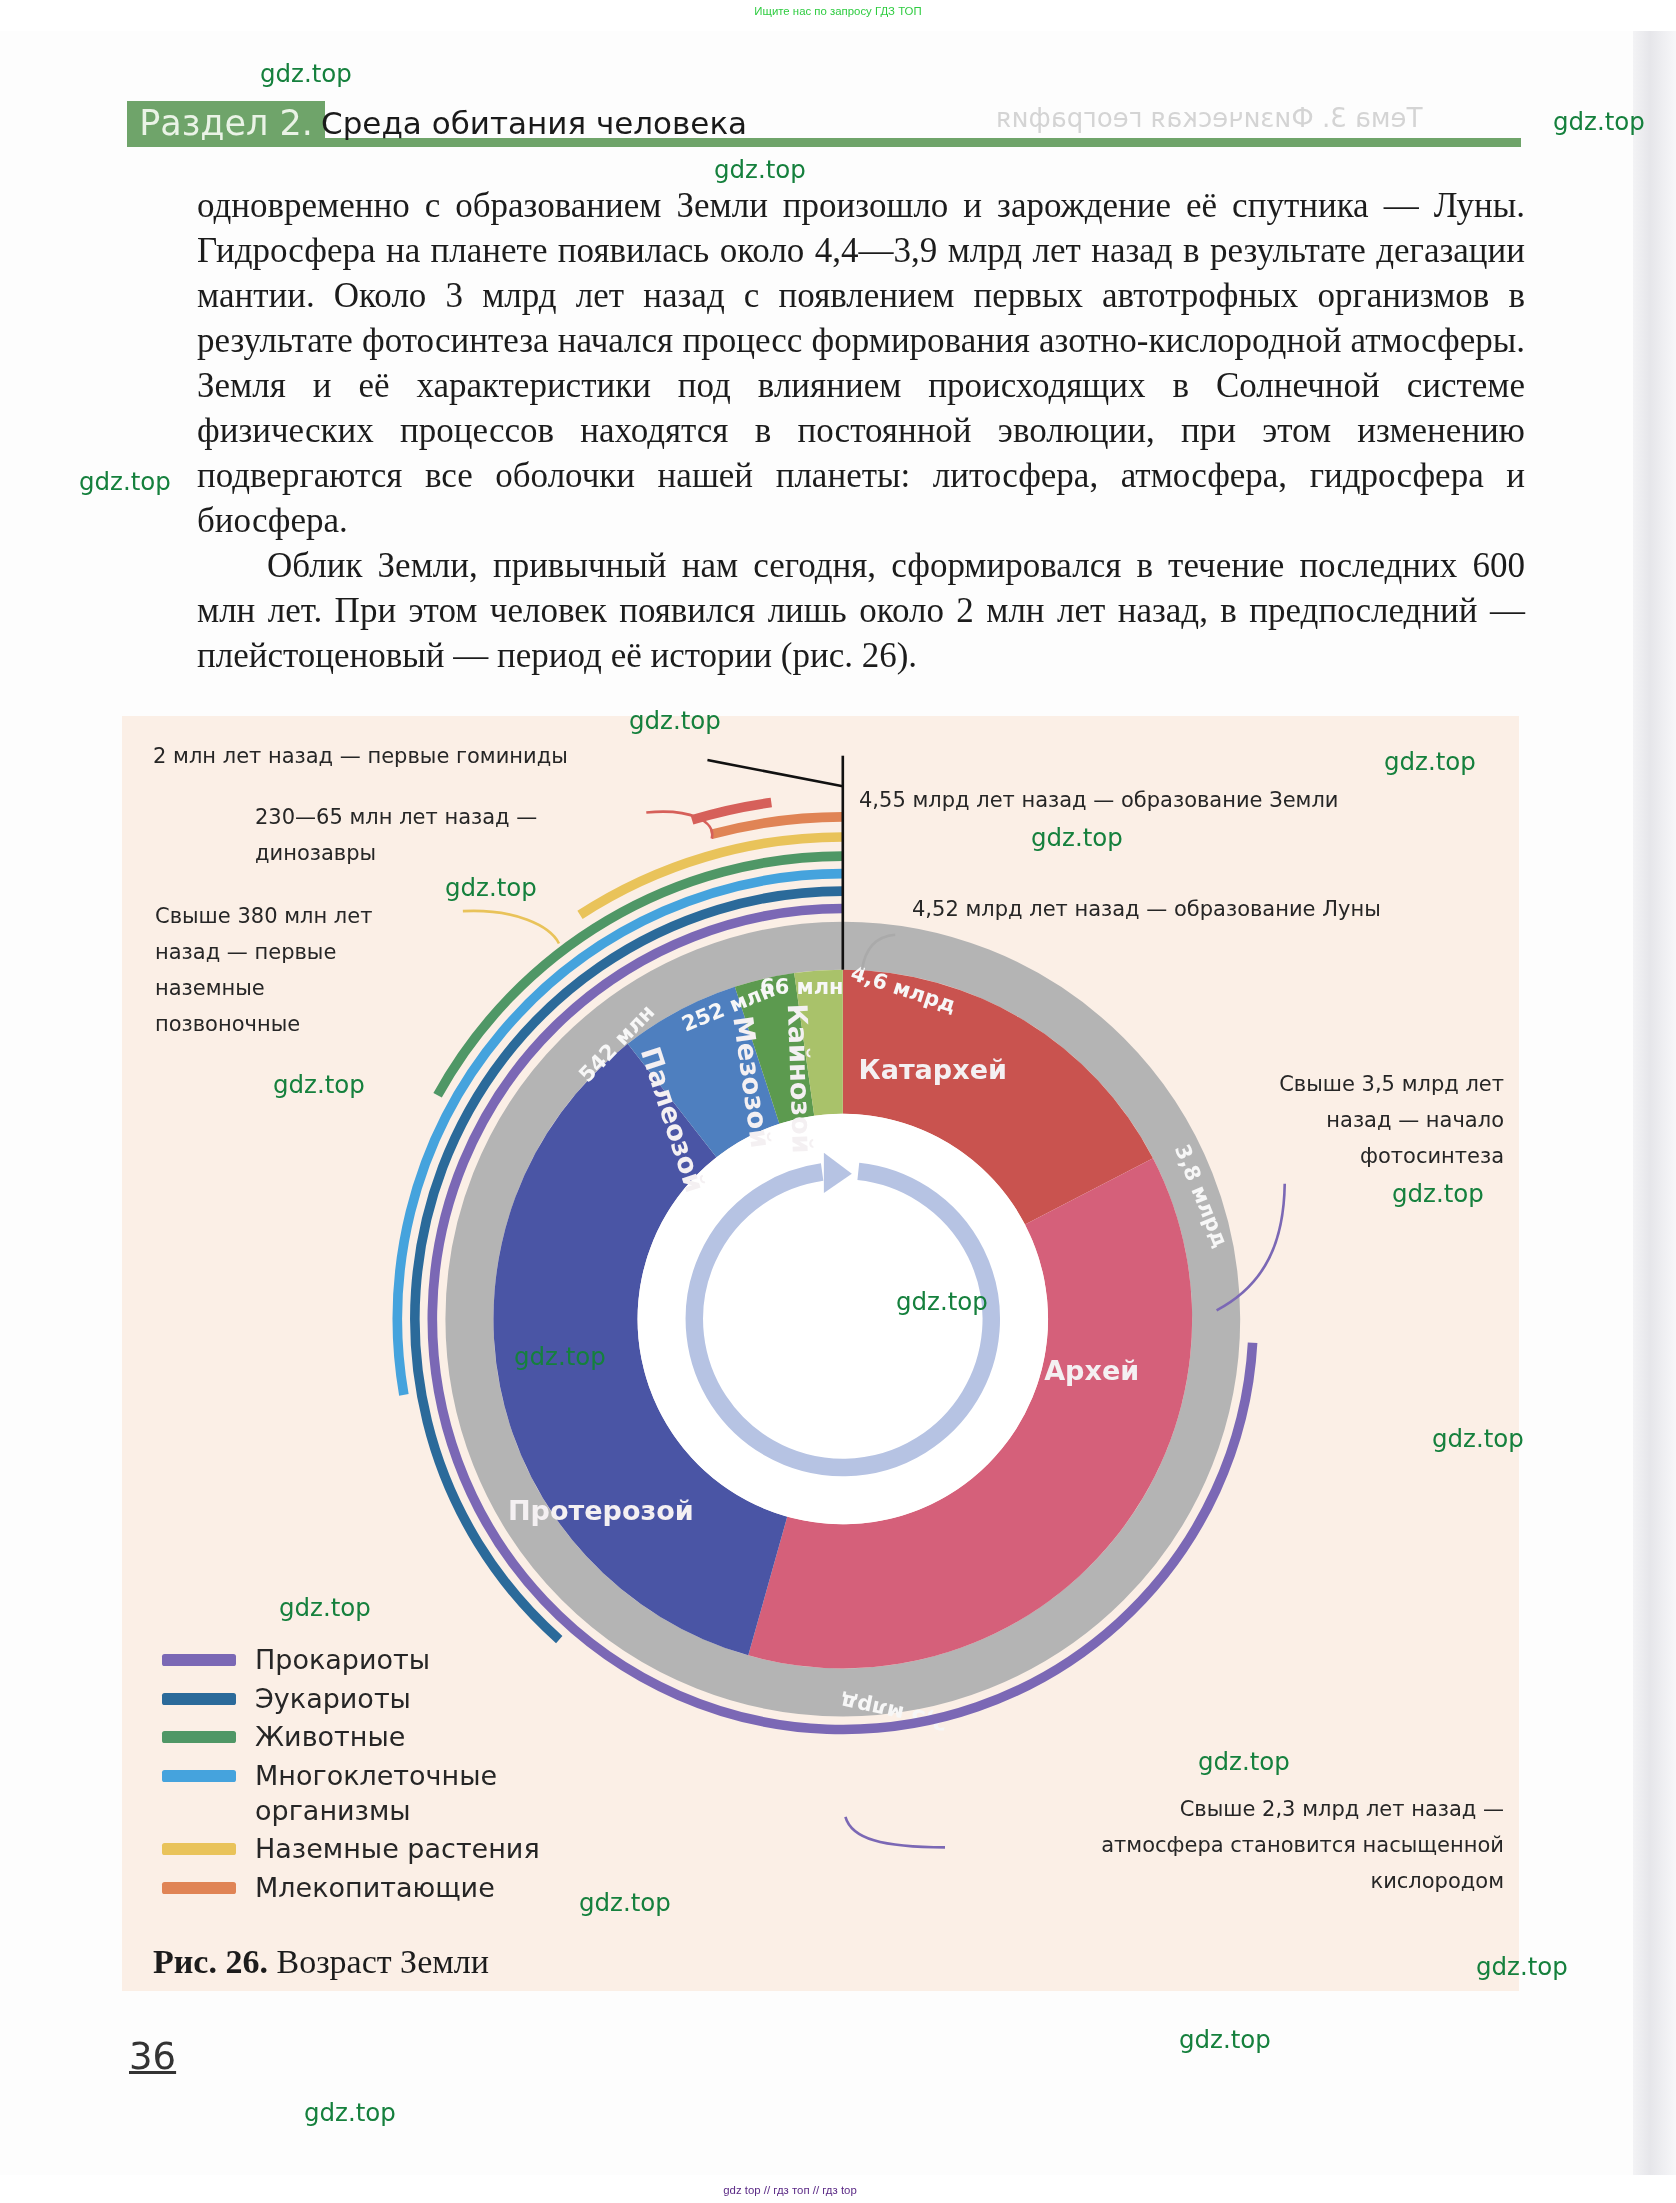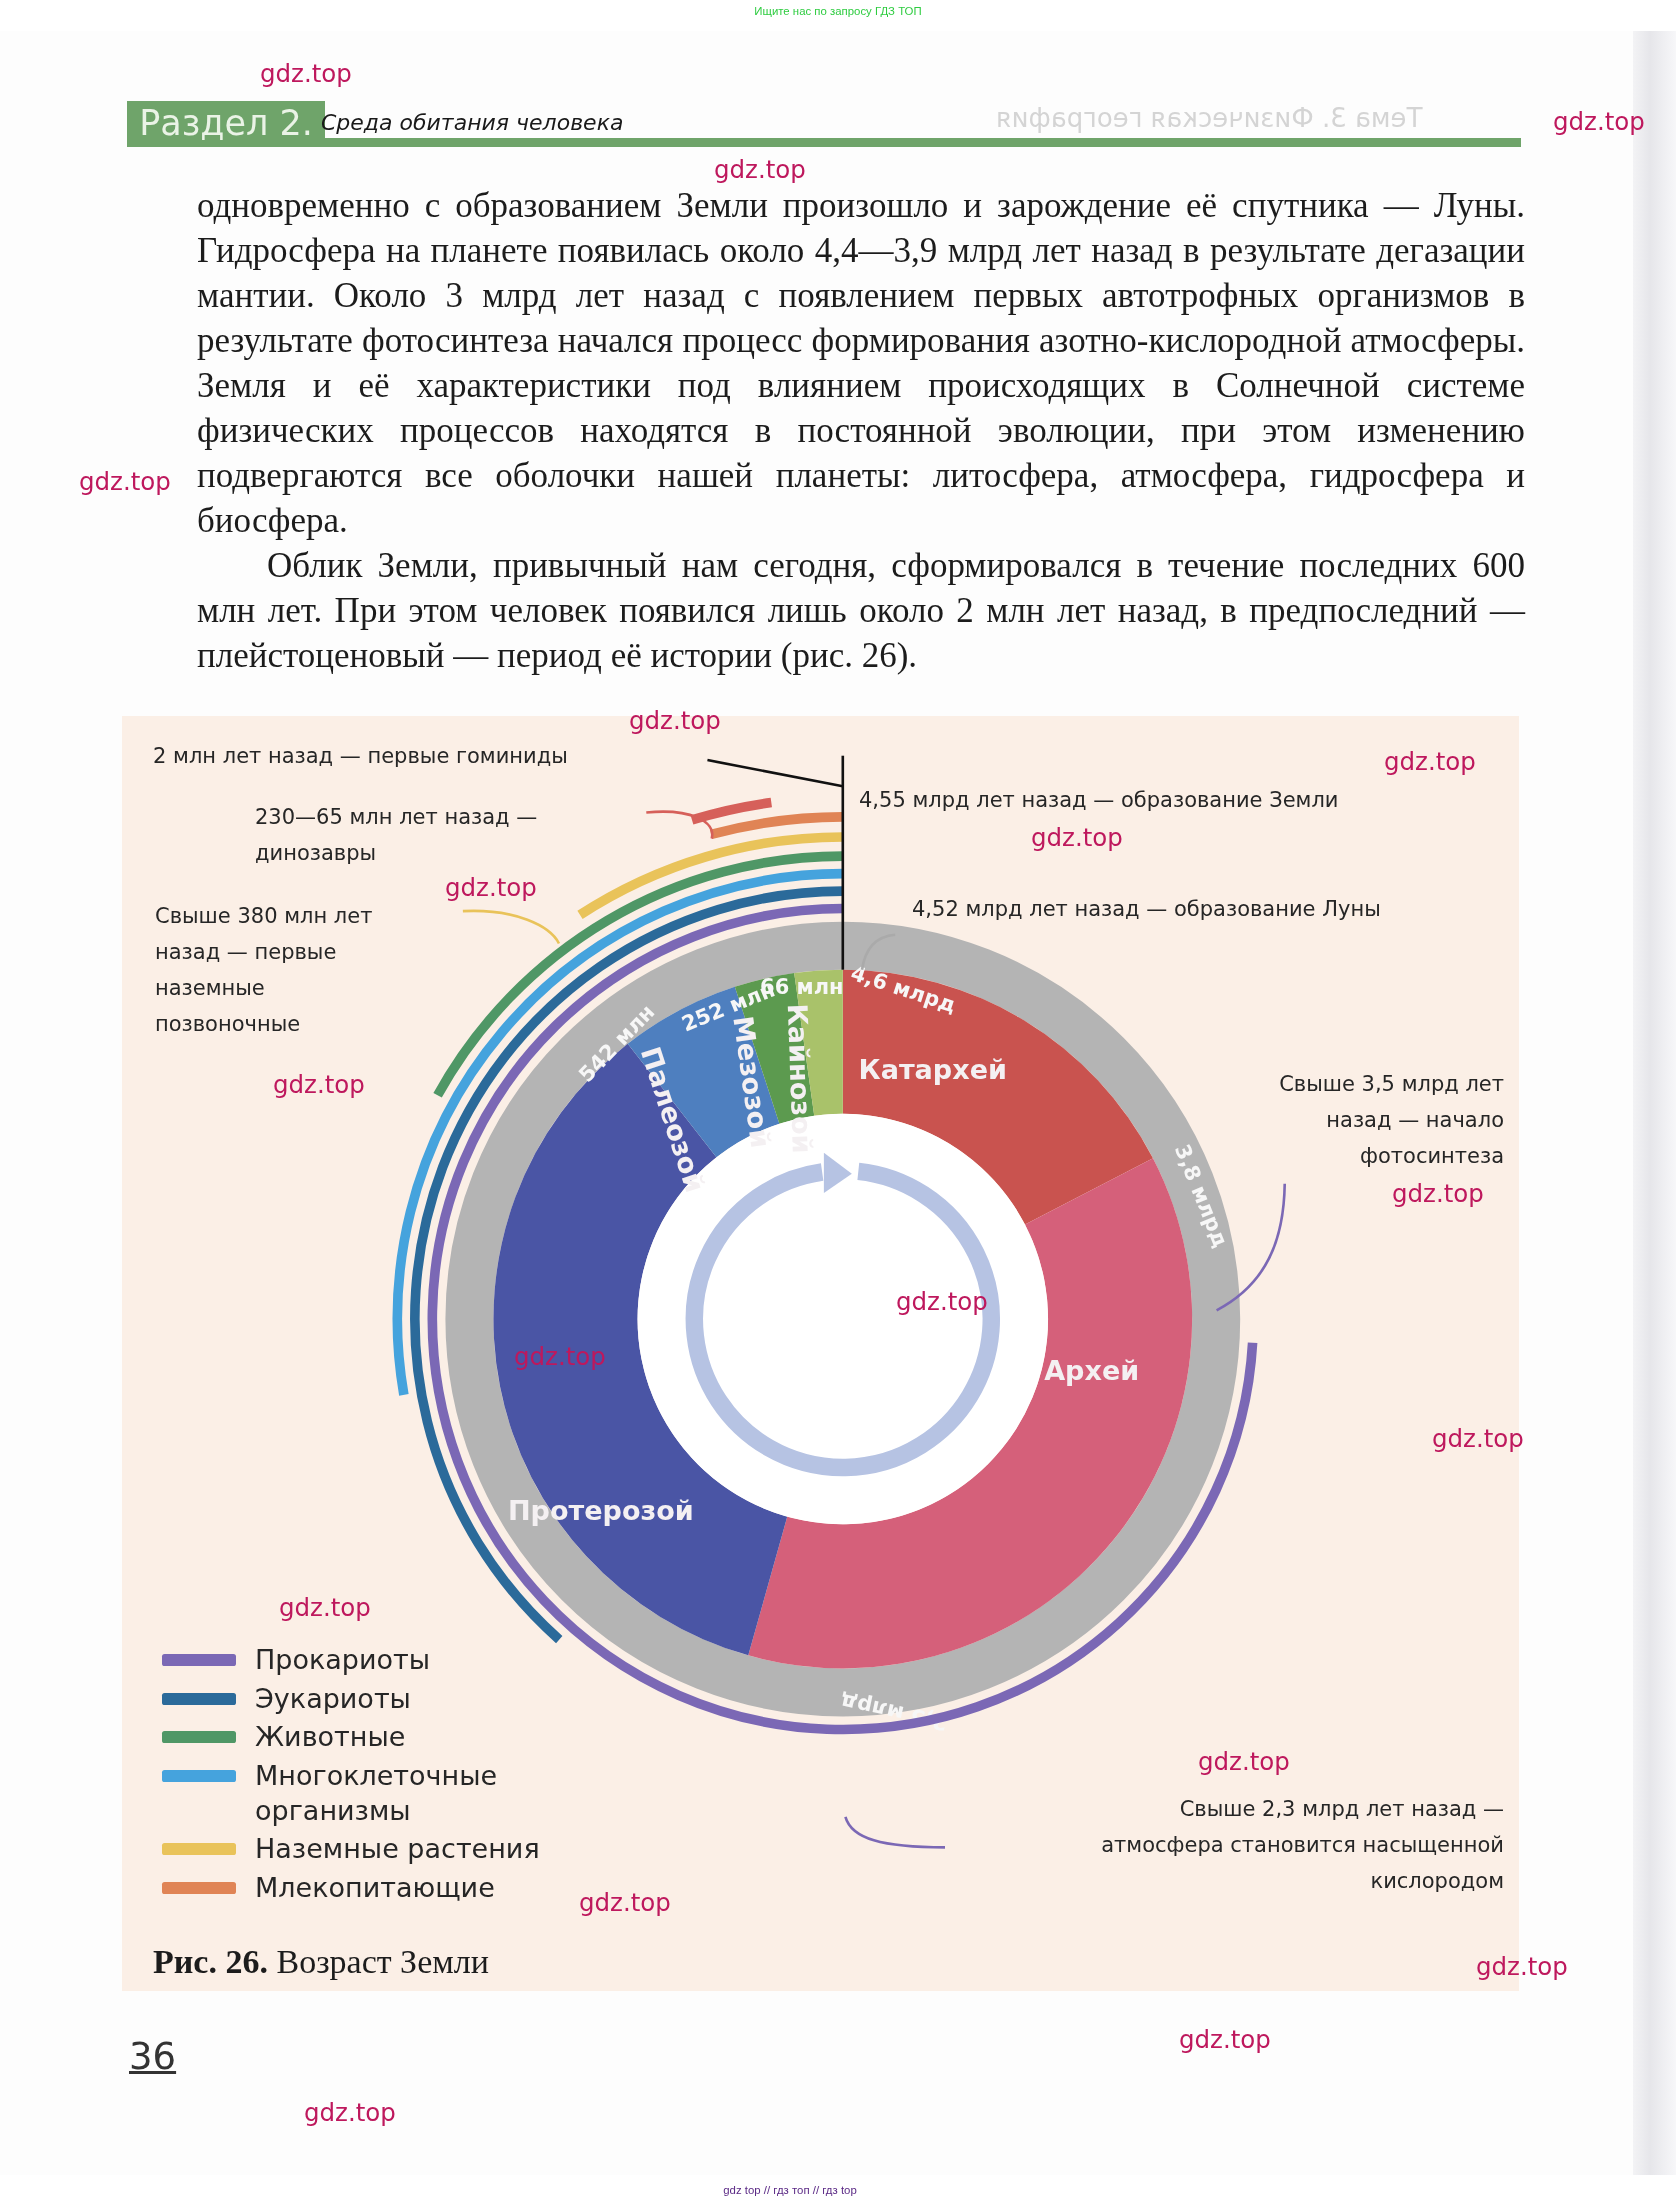--- a/index.html
+++ b/index.html
@@ -3,28 +3,28 @@
 <meta charset="utf-8">
 <style>
   html,body{margin:0;padding:0;background:#fff;}
   body{width:1676px;height:2204px;position:relative;overflow:hidden;font-family:"Liberation Sans",sans-serif;}
   .abs{position:absolute;}
   .wm-top{top:5.2px;left:0;width:1676px;text-align:center;font-size:11.4px;color:#2ecc40;}
   .wm-bottom{top:2184px;left:0;width:1580px;text-align:center;font-size:11.4px;color:#5b2a86;}
   .page{left:0;top:31px;width:1642px;height:2144px;background:#fdfdfd;}
   .page-edge{left:1633px;top:31px;width:43px;height:2144px;background:linear-gradient(90deg,#f3f3f5,#e6e6ea 40%,#f7f7f9);}
   .section-badge{left:127px;top:101px;height:44px;padding:0 12.2px;background:#6fa46a;color:#eaf3e6;font-size:35px;line-height:44px;font-family:"DejaVu Sans",sans-serif;}
-  .section-title{left:321px;top:101px;font-size:22px;line-height:44px;color:#1a1a1a;font-family:"DejaVu Sans",sans-serif;font-style:italic;}
+  .section-title{left:321px;top:101px;font-size:31px;line-height:44px;color:#1a1a1a;font-family:"DejaVu Sans",sans-serif;}
   .green-rule{left:127px;top:138px;width:1394px;height:8.7px;background:#6fa46a;}
   .ghost-header{left:996px;top:103px;font-size:26px;color:#d4d4d4;font-family:"DejaVu Sans",sans-serif;transform:scaleX(-1);}
   .body-text{left:197px;top:183px;width:1328px;font-family:"Liberation Serif",serif;font-size:35px;line-height:45px;color:#1c1c1c;text-align:justify;}
   .body-text p{margin:0;}
   .body-text p.indent{text-indent:70px;}
   .fig-bg{left:122px;top:716px;width:1397px;height:1275px;background:#fbefe6;}
-  .gdz{font-size:24.5px;color:#be185d;font-family:"DejaVu Sans",sans-serif;}
+  .gdz{font-size:24.5px;color:#15803d;font-family:"DejaVu Sans",sans-serif;}
   .ann{font-family:"DejaVu Sans",sans-serif;font-size:21px;line-height:36px;color:#262626;}
   .ann.right{text-align:right;}
   .legend{left:162px;top:1642px;}
   .legend-item{display:flex;align-items:flex-start;margin-bottom:3.5px;}
   .swatch{width:74px;height:12.2px;border-radius:2.6px;margin-top:12.2px;margin-right:19px;flex-shrink:0;}
   .legend-label{font-family:"DejaVu Sans",sans-serif;font-size:27px;line-height:35px;color:#262626;width:349px;}
   .caption{left:153px;top:1943px;font-family:"Liberation Serif",serif;font-size:34px;color:#1c1c1c;}
   .caption b{font-weight:bold;margin-top:36px;}
   .page-num{left:129px;top:2035px;font-size:37px;color:#333;font-family:"DejaVu Sans",sans-serif;text-decoration:underline;}
   svg text{font-family:"DejaVu Sans",sans-serif;}

